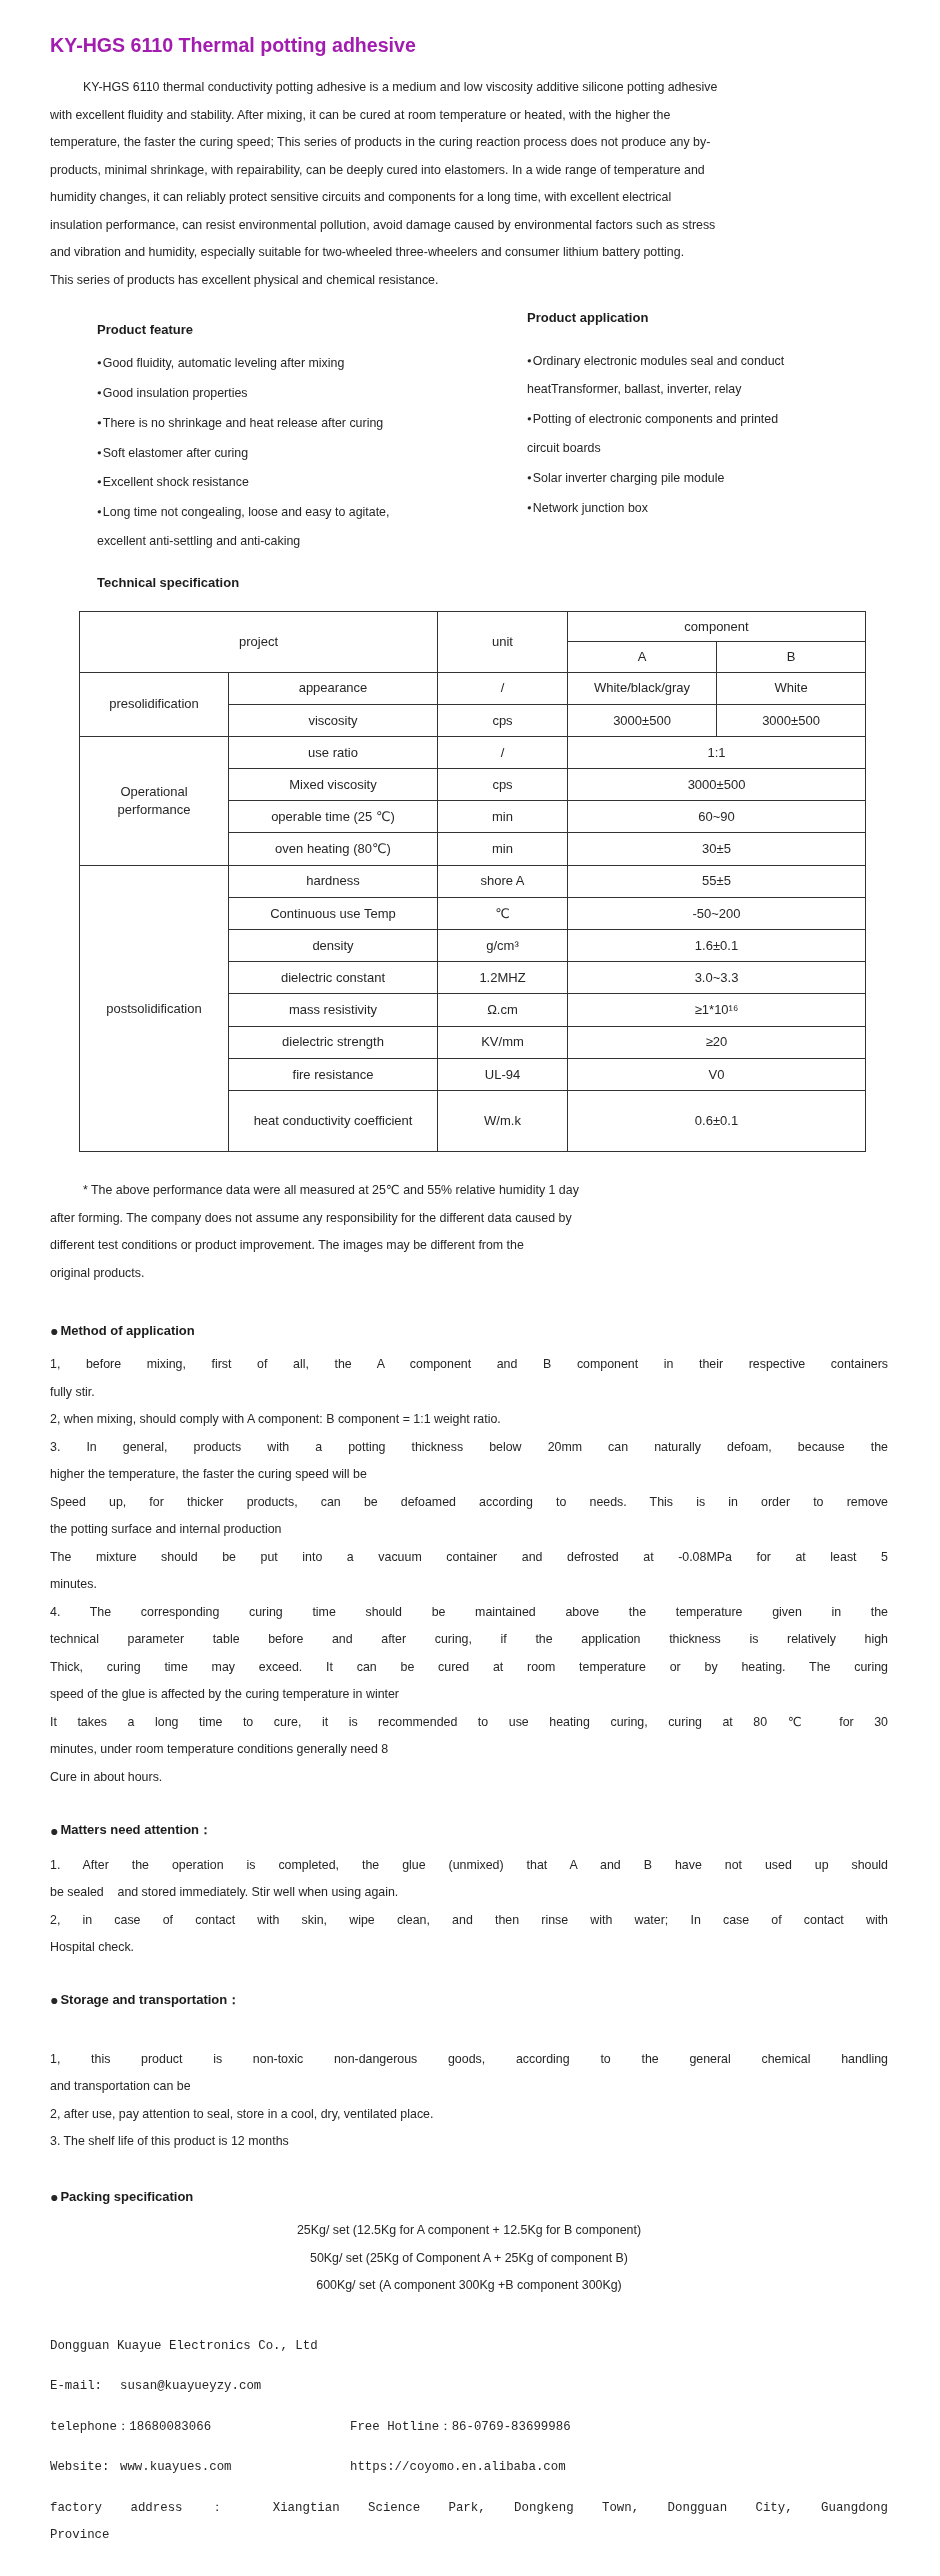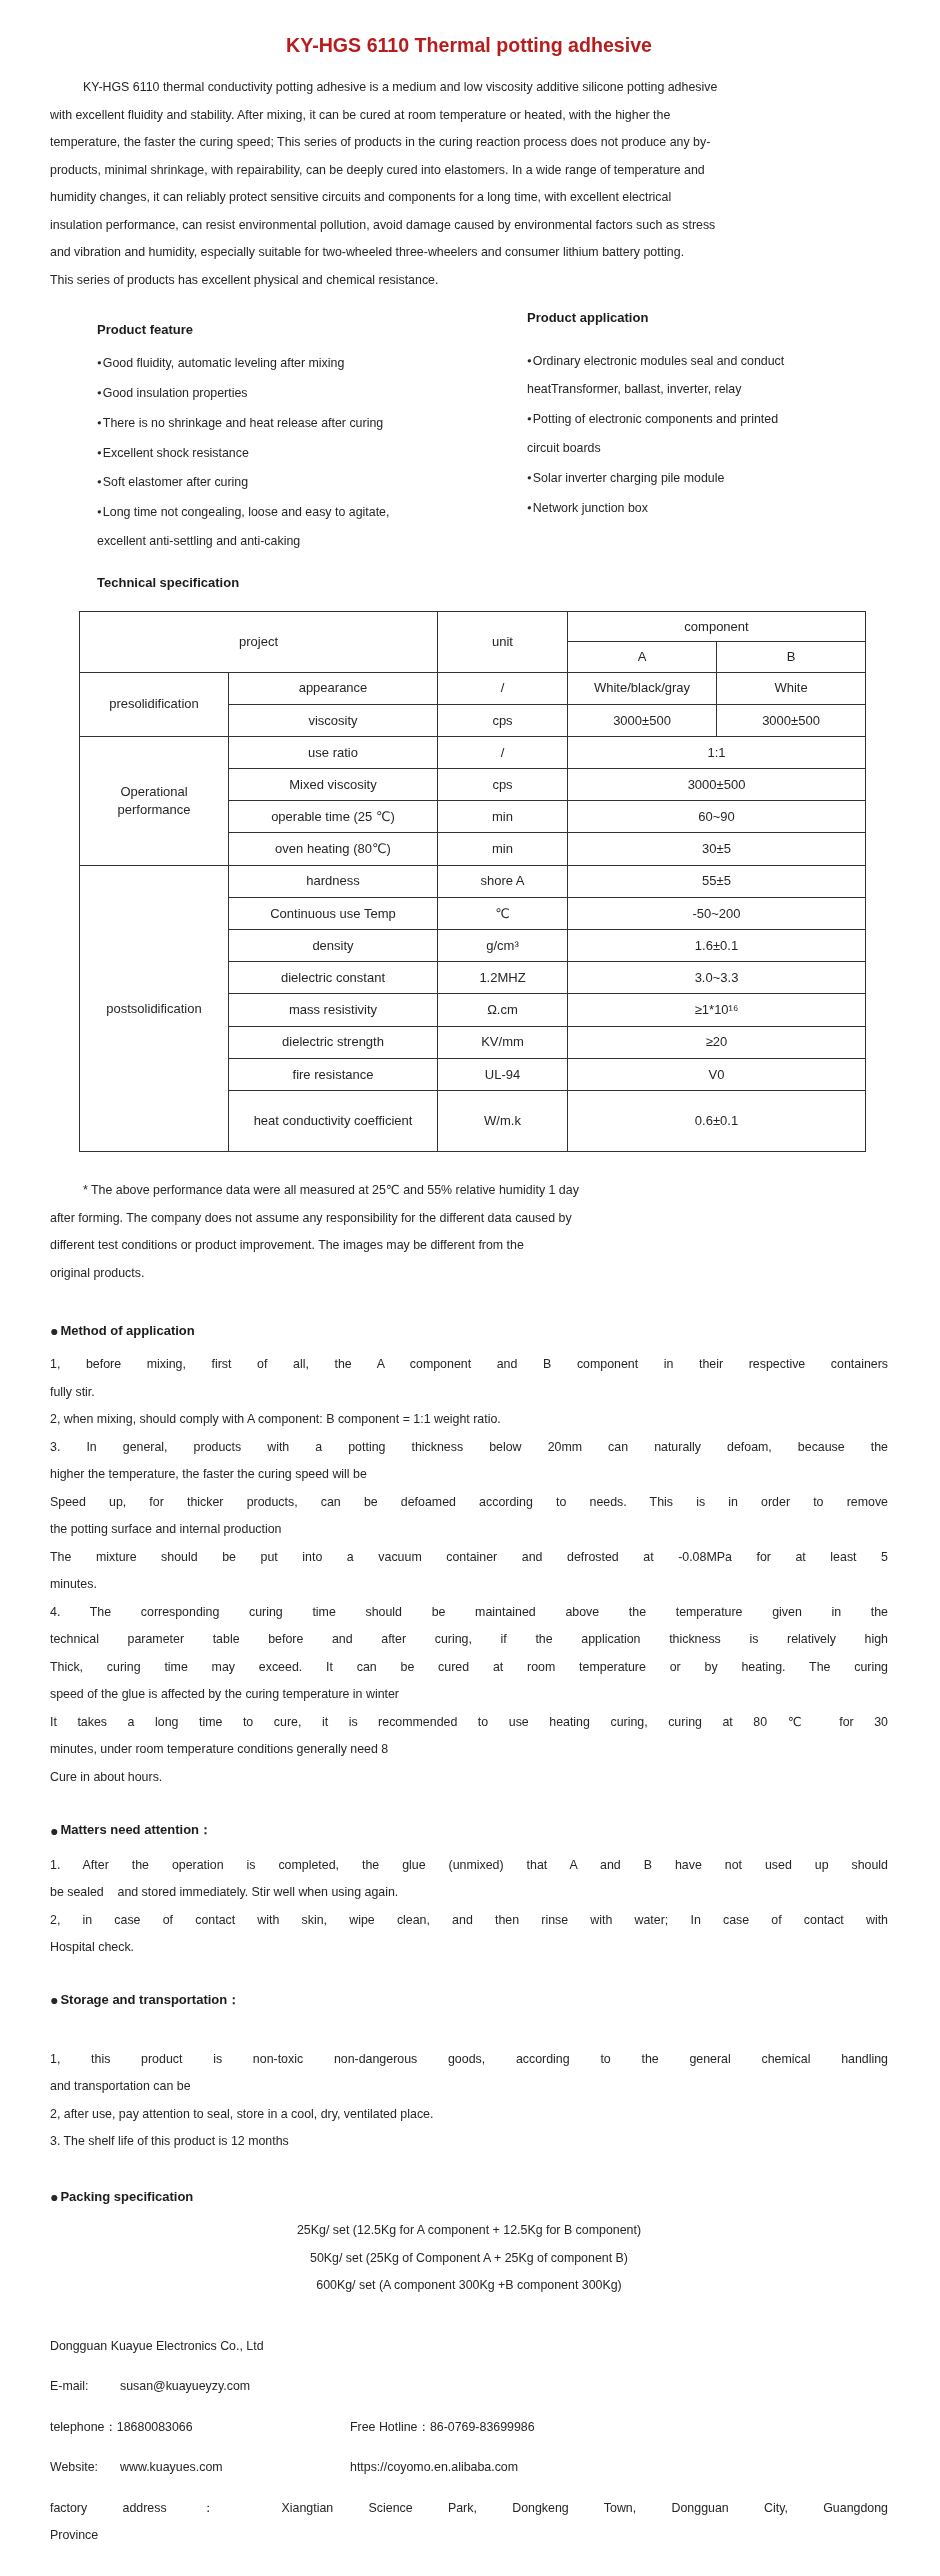--- a/index.html
+++ b/index.html
@@ -2,21 +2,21 @@
 <html style="font-size:9.5px"><head>
 <meta charset="utf-8">
 <style>
   html,body{margin:0;padding:0;background:#ffffff;}
   body{
     width:941px;height:2576px;overflow:hidden;
     font-family:"Liberation Sans","DejaVu Sans",sans-serif;
     color:#262626;font-size:12.4px;
   }
   .page{padding:0 53px 0 50px;}
-  .title{padding-top:34px;font-size:19.6px;font-weight:700;text-align:center;color:#b91c1c;}
+  .title{padding-top:34px;font-size:19.6px;font-weight:700;text-align:left;color:#a21caf;}
   .intro{margin-top:17px;}
   .ln{line-height:27.5px;white-space:normal;}
   .ln.ind{text-indent:33px;}
   .ln.j{text-align:justify;text-align-last:justify;}
   .blt{font-size:7.7px;vertical-align:1.8px;margin-right:1.2px;}
   .hblt{font-size:14.2px;margin-right:1.8px;vertical-align:-1.2px;}
   .sec-head{line-height:28px;}
   .sec-head-text{font-weight:700;font-size:13px;color:#1c1c1c;}
   .cols{display:flex;margin-top:9.5px;}
   .col-left{width:477px;padding-left:47px;box-sizing:border-box;}
@@ -38,21 +38,21 @@
   table.spec tr.tall td{height:59px;}
   .note{margin-top:25px;}
   .method-head{margin-top:30px;}
   .method-lines{margin-top:6px;}
   .matters-head{margin-top:25px;}
   .matters-lines{margin-top:7.1px;}
   .storage-head{margin-top:24px;}
   .storage-lines{margin-top:32px;}
   .packing-head{margin-top:27px;}
   .packing-lines{margin-top:6px;text-align:center;}
-  .contact{margin-top:33px;}
+  .contact{margin-top:33px;font-family:Liberation Mono, monospace;}
   .c-row{margin-bottom:13px;line-height:27.5px;position:relative;}
   .c-row .second{position:absolute;left:300px;top:0;}
   .clabel{display:inline-block;min-width:70px;}
 </style>
 </head>
 <body>
 
 <div class="page">
 
   <div class="title">KY-HGS 6110 Thermal potting adhesive</div>
@@ -68,22 +68,22 @@
       <div class="ln"><span>This series of products has excellent physical and chemical resistance.</span></div>
     </div>
 
   <div class="cols">
     <div class="col-left">
       <div class="sec-head"><span class="sec-head-text">Product feature</span></div>
       <div class="items feat-lines">
           <div class="ln"><span class="blt">●</span><span>Good fluidity, automatic leveling after mixing</span></div>
           <div class="ln"><span class="blt">●</span><span>Good insulation properties</span></div>
           <div class="ln"><span class="blt">●</span><span>There is no shrinkage and heat release after curing</span></div>
+          <div class="ln"><span class="blt">●</span><span>Soft elastomer after curing</span></div>
           <div class="ln"><span class="blt">●</span><span>Excellent shock resistance</span></div>
-          <div class="ln"><span class="blt">●</span><span>Soft elastomer after curing</span></div>
           <div class="ln"><span class="blt">●</span><span>Long time not congealing, loose and easy to agitate,</span></div>
           <div class="ln"><span>excellent anti-settling and anti-caking</span></div>
         </div>
     </div>
     <div class="col-right">
       <div class="sec-head"><span class="sec-head-text">Product application</span></div>
       <div class="items app-lines">
           <div class="ln"><span class="blt">●</span><span>Ordinary electronic modules seal and conduct</span></div>
           <div class="ln"><span>heatTransformer, ballast, inverter, relay</span></div>
           <div class="ln"><span class="blt">●</span><span>Potting of electronic components and printed</span></div>

